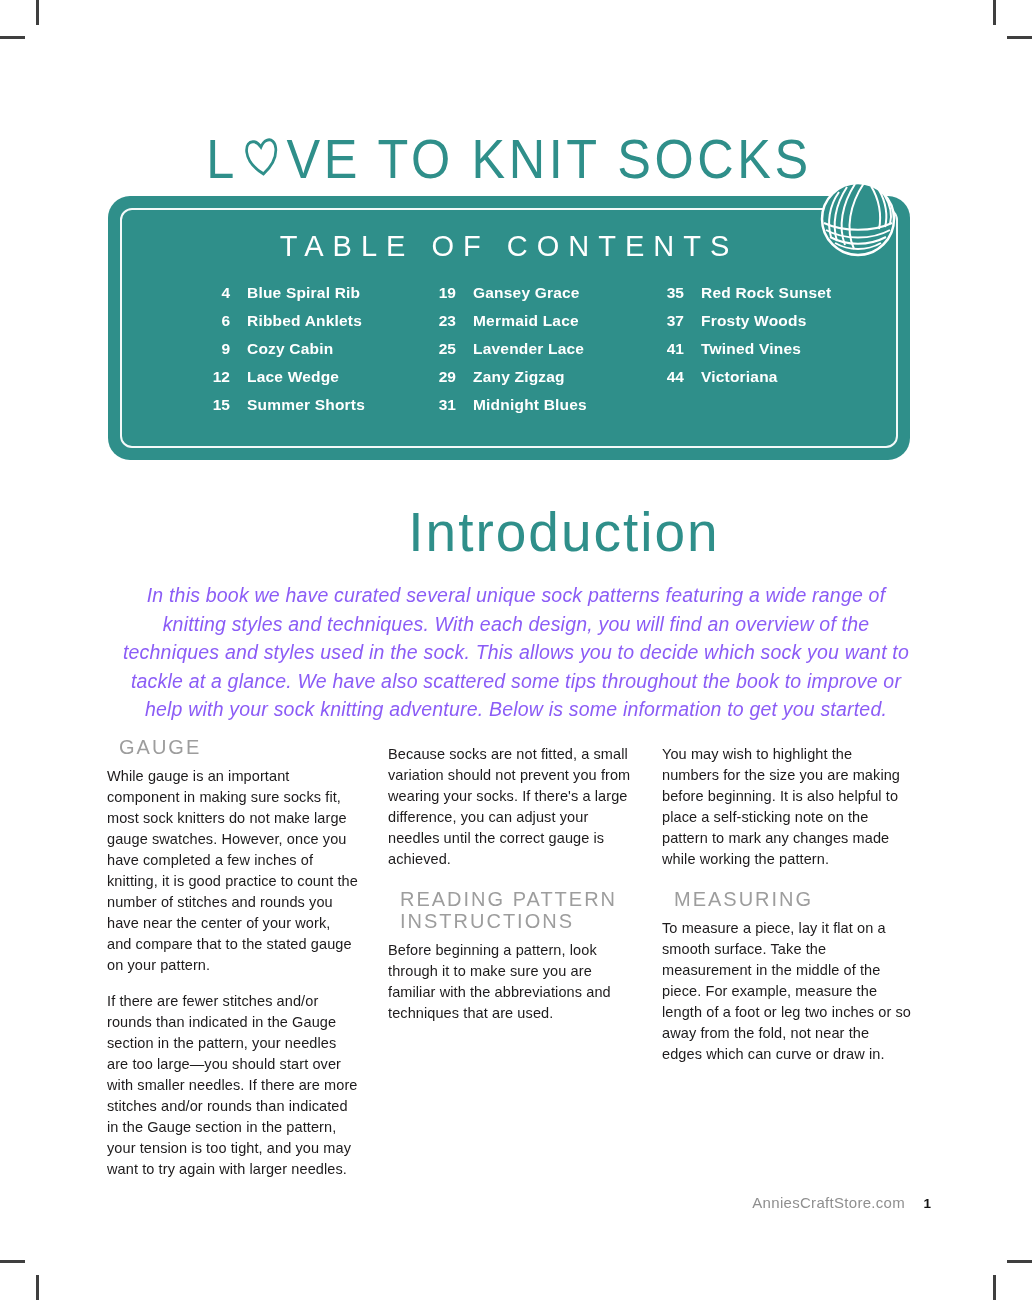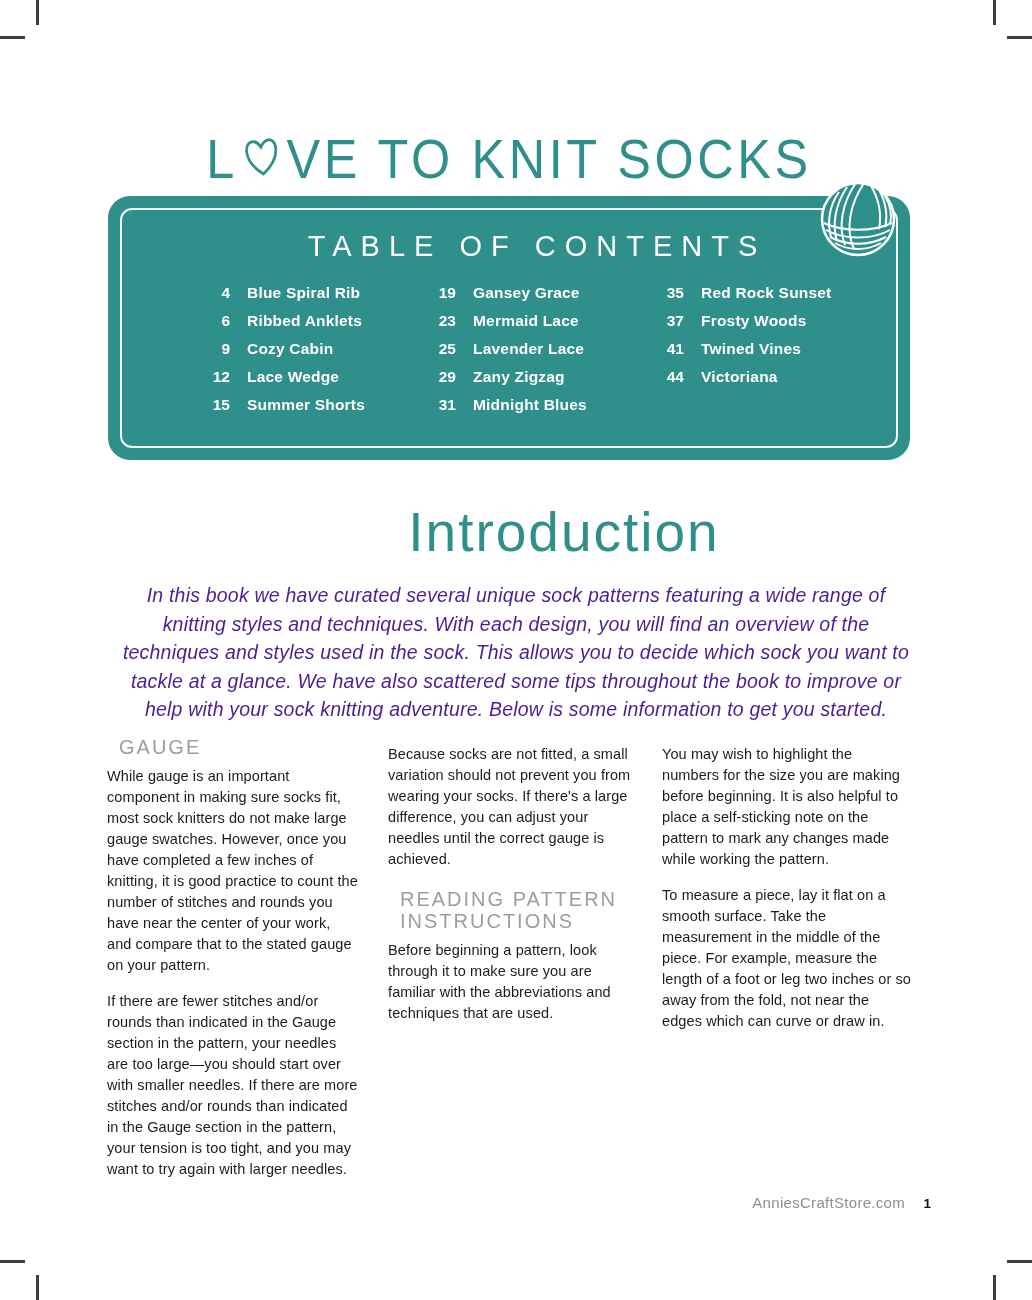--- a/index.html
+++ b/index.html
@@ -25,21 +25,21 @@
   .toc-box{
     position:absolute;left:108px;top:196px;width:802px;height:264px;
     background:#2f8f8a;border-radius:22px;
   }
   .toc-inner{
     position:absolute;left:12px;top:12px;right:12px;bottom:12px;
     border:2px solid rgba(255,255,255,0.95);border-radius:12px;
   }
   .toc-heading{
     position:absolute;top:34px;left:0;width:100%;text-align:center;
-    color:#ffffff;font-size:29px;letter-spacing:9px;font-weight:400;padding-left:28px;
+    color:#ffffff;font-size:29px;letter-spacing:9px;font-weight:400;
   }
   .toc-col{position:absolute;top:88px;}
   .toc-col.c1{left:92px;}
   .toc-col.c2{left:318px;}
   .toc-col.c3{left:546px;}
   .toc-row{display:flex;align-items:baseline;margin-bottom:9px;height:19px;}
   .toc-num{
     width:30px;text-align:right;color:#ffffff;font-weight:bold;
     font-size:15.5px;margin-right:17px;
   }
@@ -47,21 +47,21 @@
 
   .yarn-ball{position:absolute;left:818px;top:179px;width:80px;height:80px;}
 
   
   .intro-heading{
     position:absolute;top:500px;left:0;width:1032px;text-align:center;
     color:#2f8f8a;font-size:55px;letter-spacing:2px;font-weight:400;padding-left:48px;
   }
   .intro-text{
     position:absolute;top:581px;left:121px;width:790px;text-align:center;
-    color:#4c1d95;font-size:19.5px;line-height:28.5px;font-style:italic;
+    color:#8b5cf6;font-size:19.5px;line-height:28.5px;font-style:italic;
     letter-spacing:0.2px;
   }
 
   
   .col{position:absolute;top:736px;}
   .col.c1{left:107px;width:252px;}
   .col.c2{left:388px;width:250px;}
   .col.c3{left:662px;width:250px;}
   .sec-heading{
     color:#9d9d9d;font-size:20px;letter-spacing:2px;font-weight:400;
@@ -200,20 +200,21 @@
   </div>
 
   <div class="col c2">
     <p>Because socks are not fitted, a small variation should not prevent you from wearing your socks. If there's a large difference, you can adjust your needles until the correct gauge is achieved.</p>
     <h2 class="sec-heading mid">READING PATTERN INSTRUCTIONS</h2>
     <p>Before beginning a pattern, look through it to make sure you are familiar with the abbreviations and techniques that are used.</p>
   </div>
 
   <div class="col c3">
     <p>You may wish to highlight the numbers for the size you are making before beginning. It is also helpful to place a self-sticking note on the pattern to mark any changes made while working the pattern.</p>
+    <h2 class="sec-heading mid">MEASURING</h2>
     <p>To measure a piece, lay it flat on a smooth surface. Take the measurement in the middle of the piece. For example, measure the length of a foot or leg two inches or so away from the fold, not near the edges which can curve or draw in.</p>
   </div>
 
   <div class="footer">
     <span class="site">AnniesCraftStore.com</span>
     <span class="pagenum">1</span>
   </div>
 
 </div>
 

